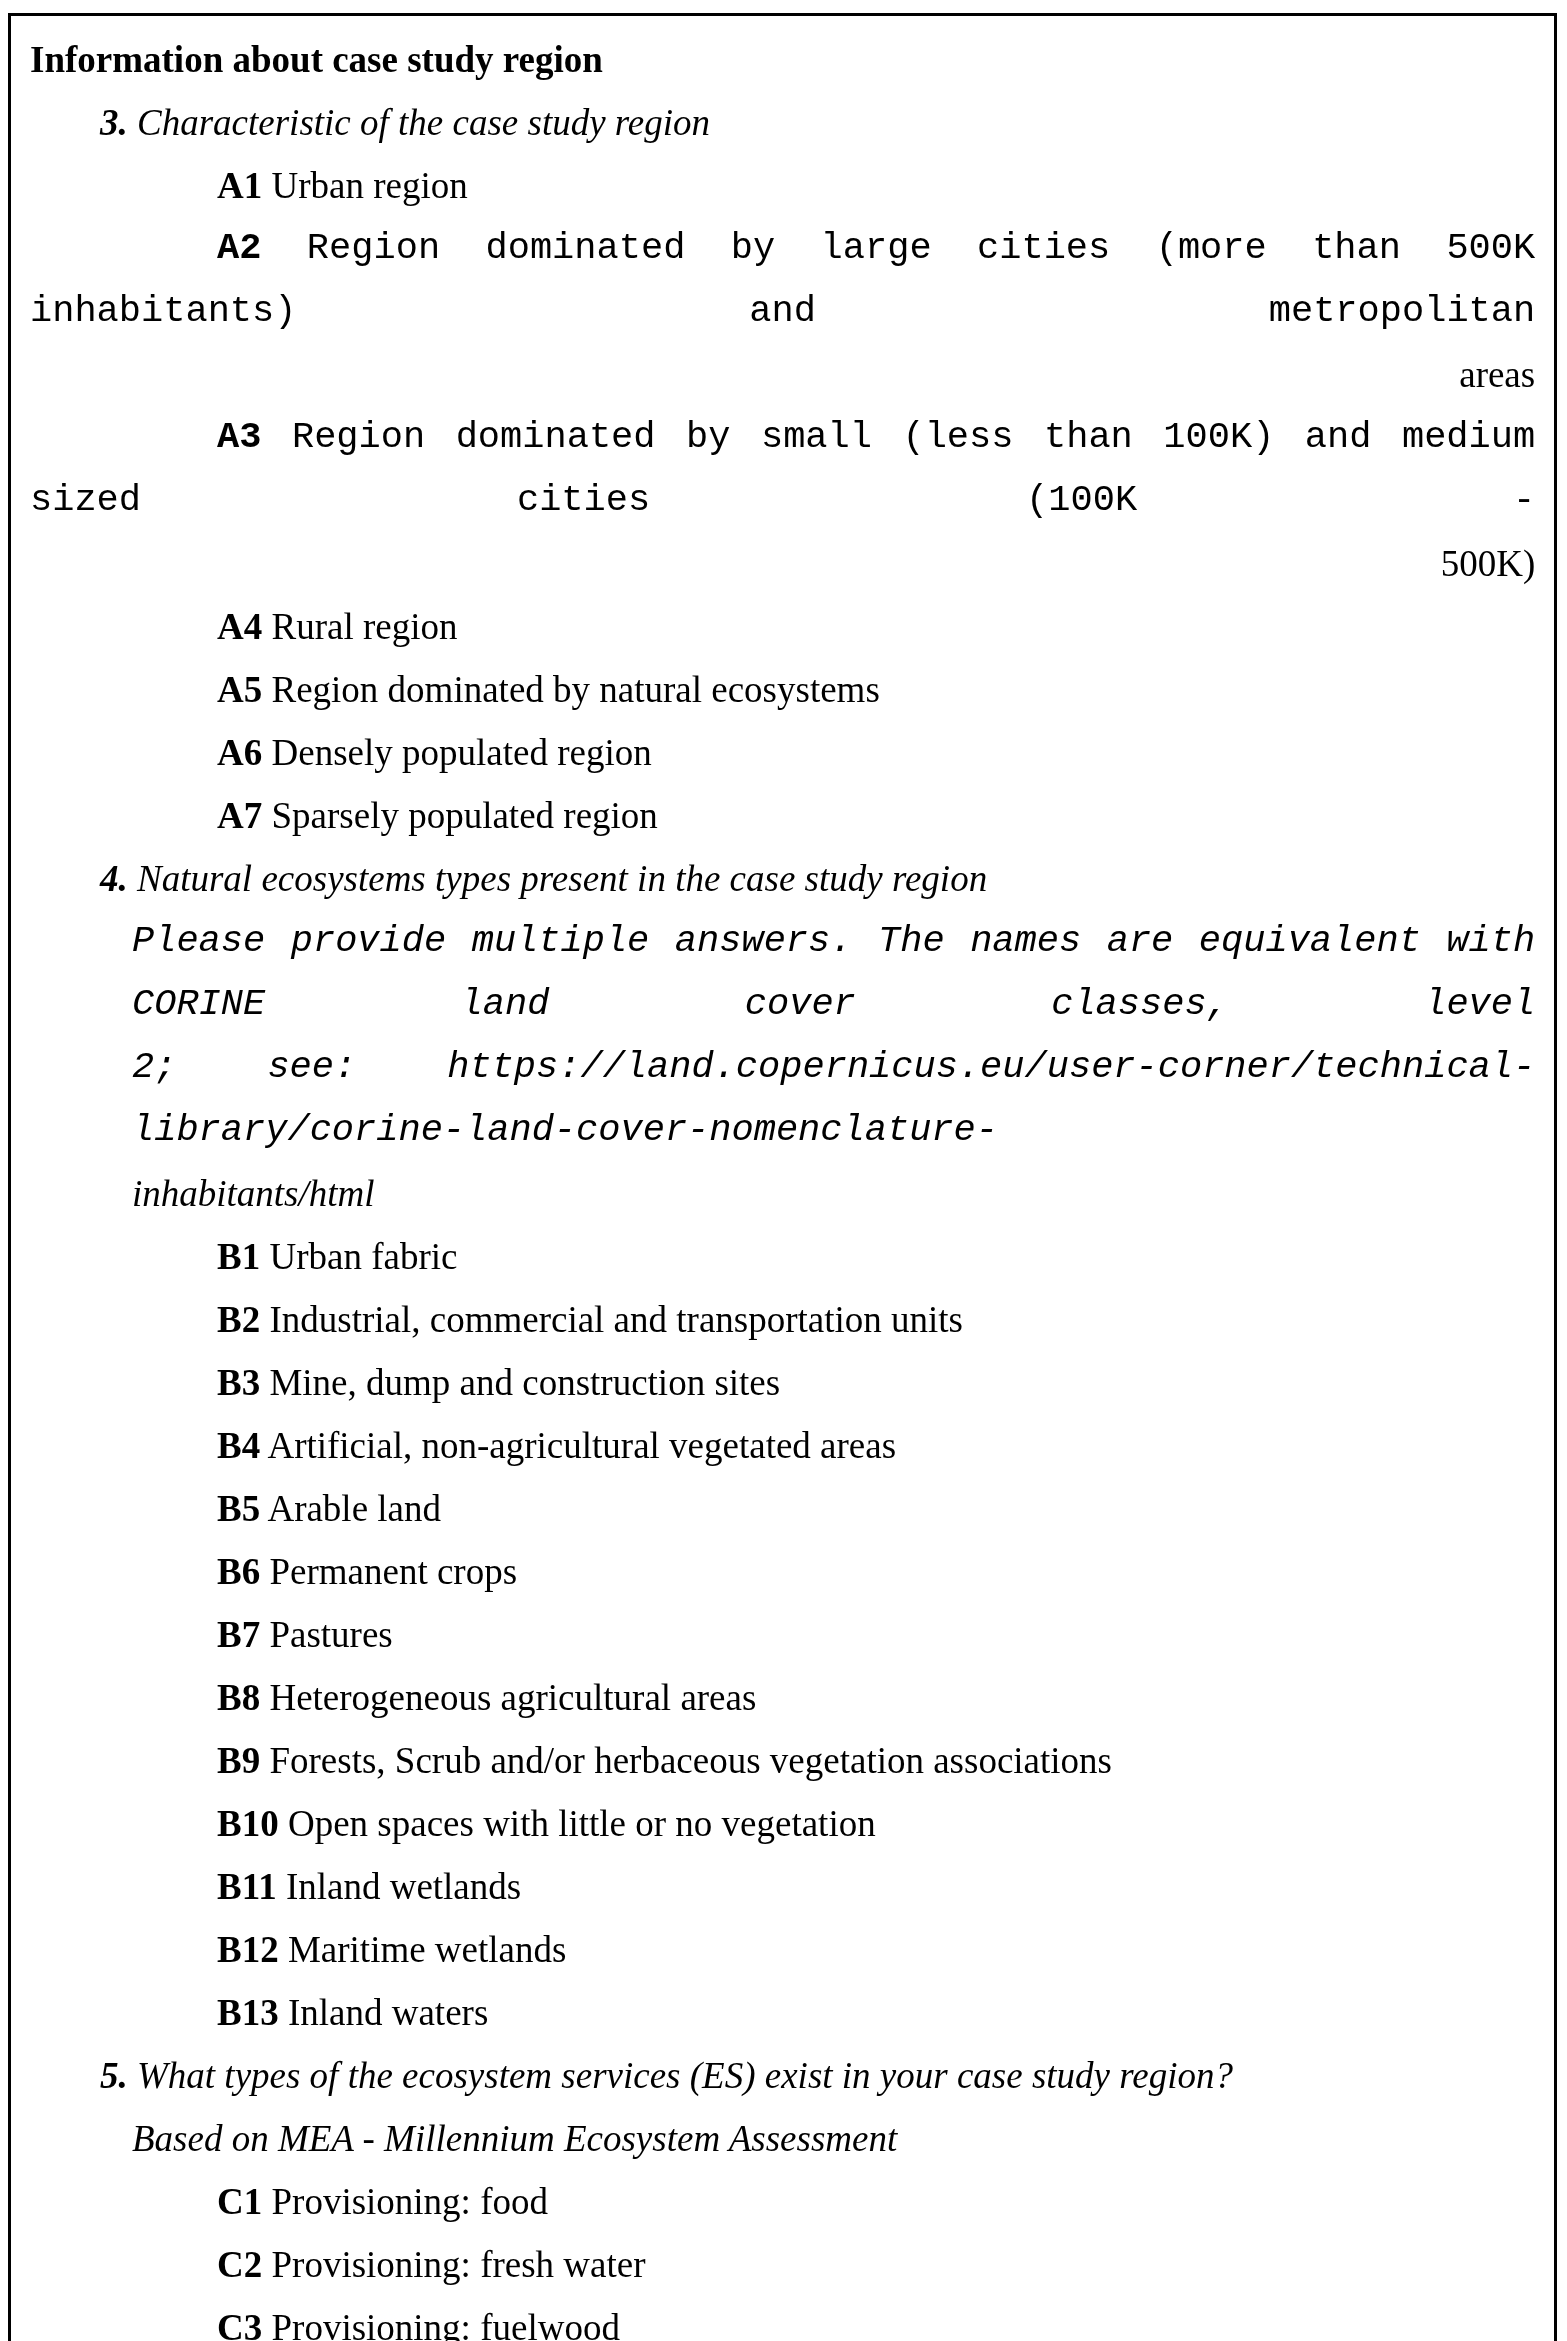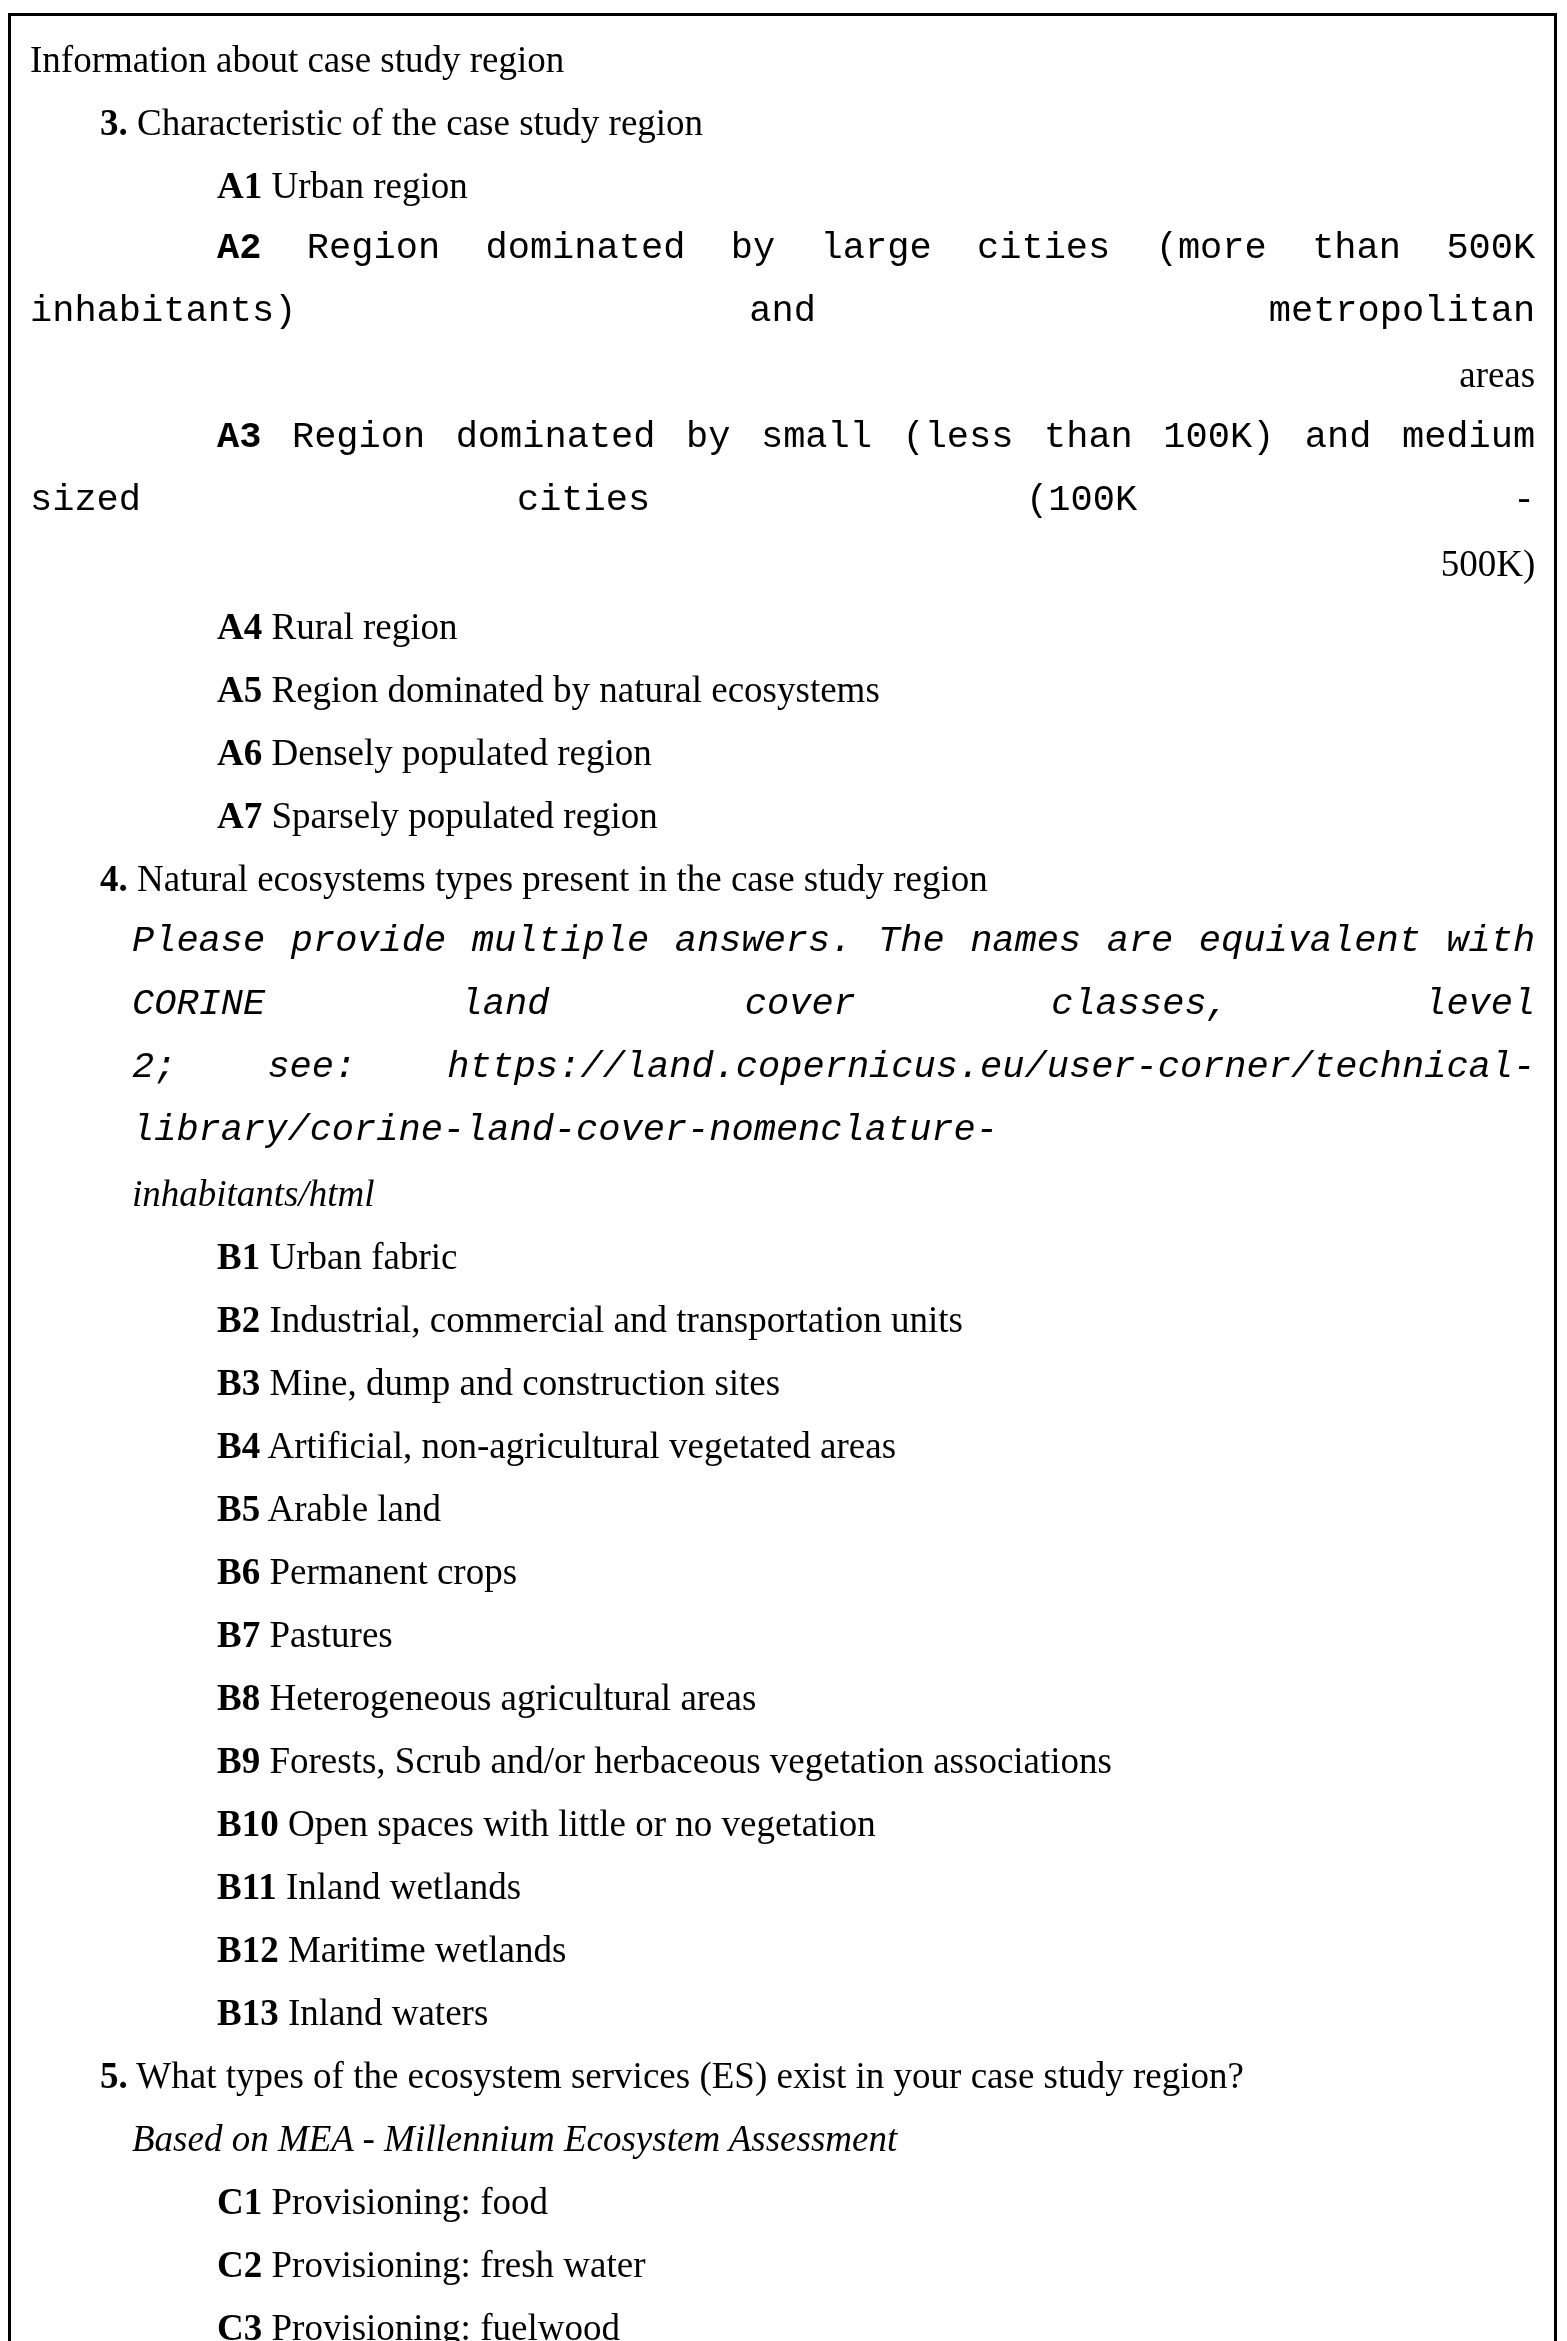--- a/index.html
+++ b/index.html
@@ -25,24 +25,25 @@
     box-sizing: border-box;
     background: #ffffff;
     overflow: hidden;
   }
   .line {
     font-size: 37px;
     line-height: 63px;
     white-space: normal;
   }
   .t-title {
-    font-weight: normal;
+    font-weight: bold;
   }
   .t-q {
     text-indent: 70px;
+    font-style: italic;
   }
   .t-note {
     margin-left: 102px;
     font-style: italic;
   }
   .t-opt {
     text-indent: 187px;
   }
   .t-cont {
     text-indent: 0;

